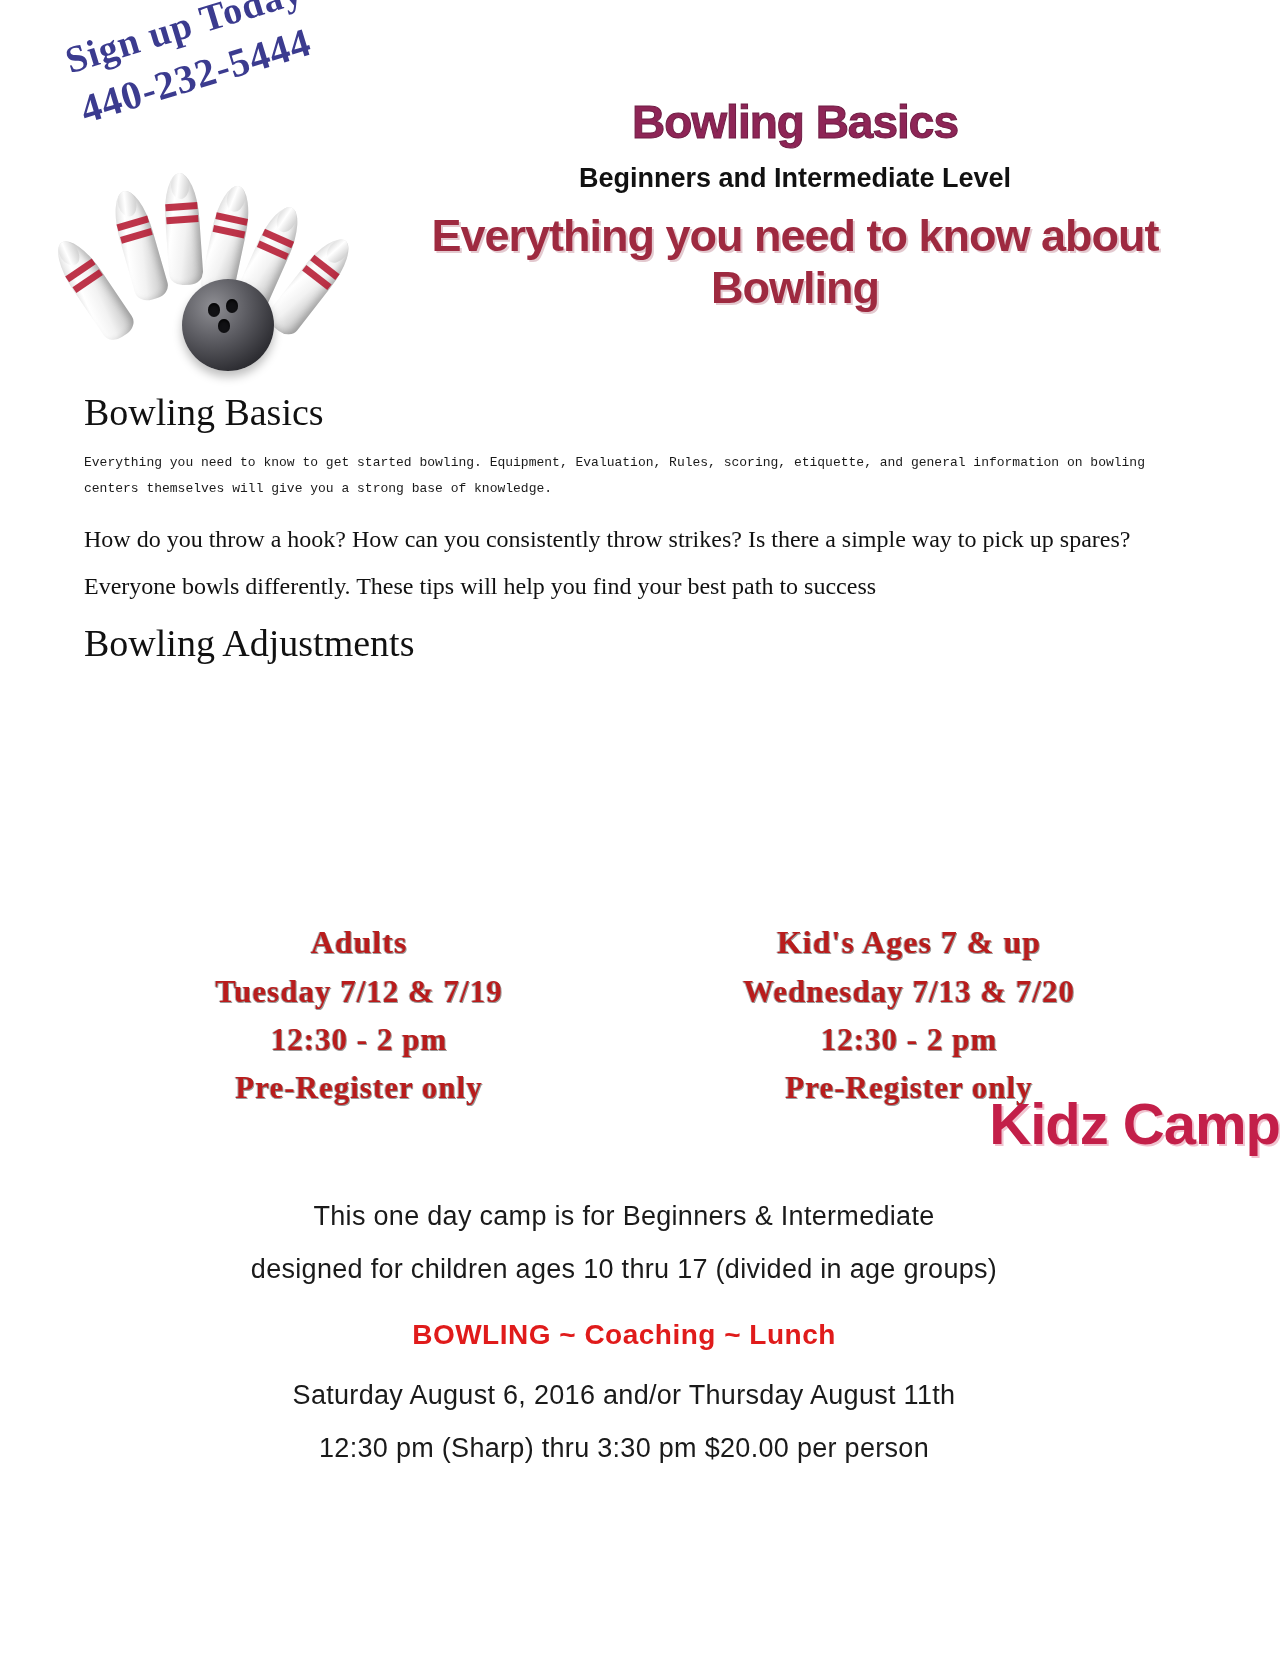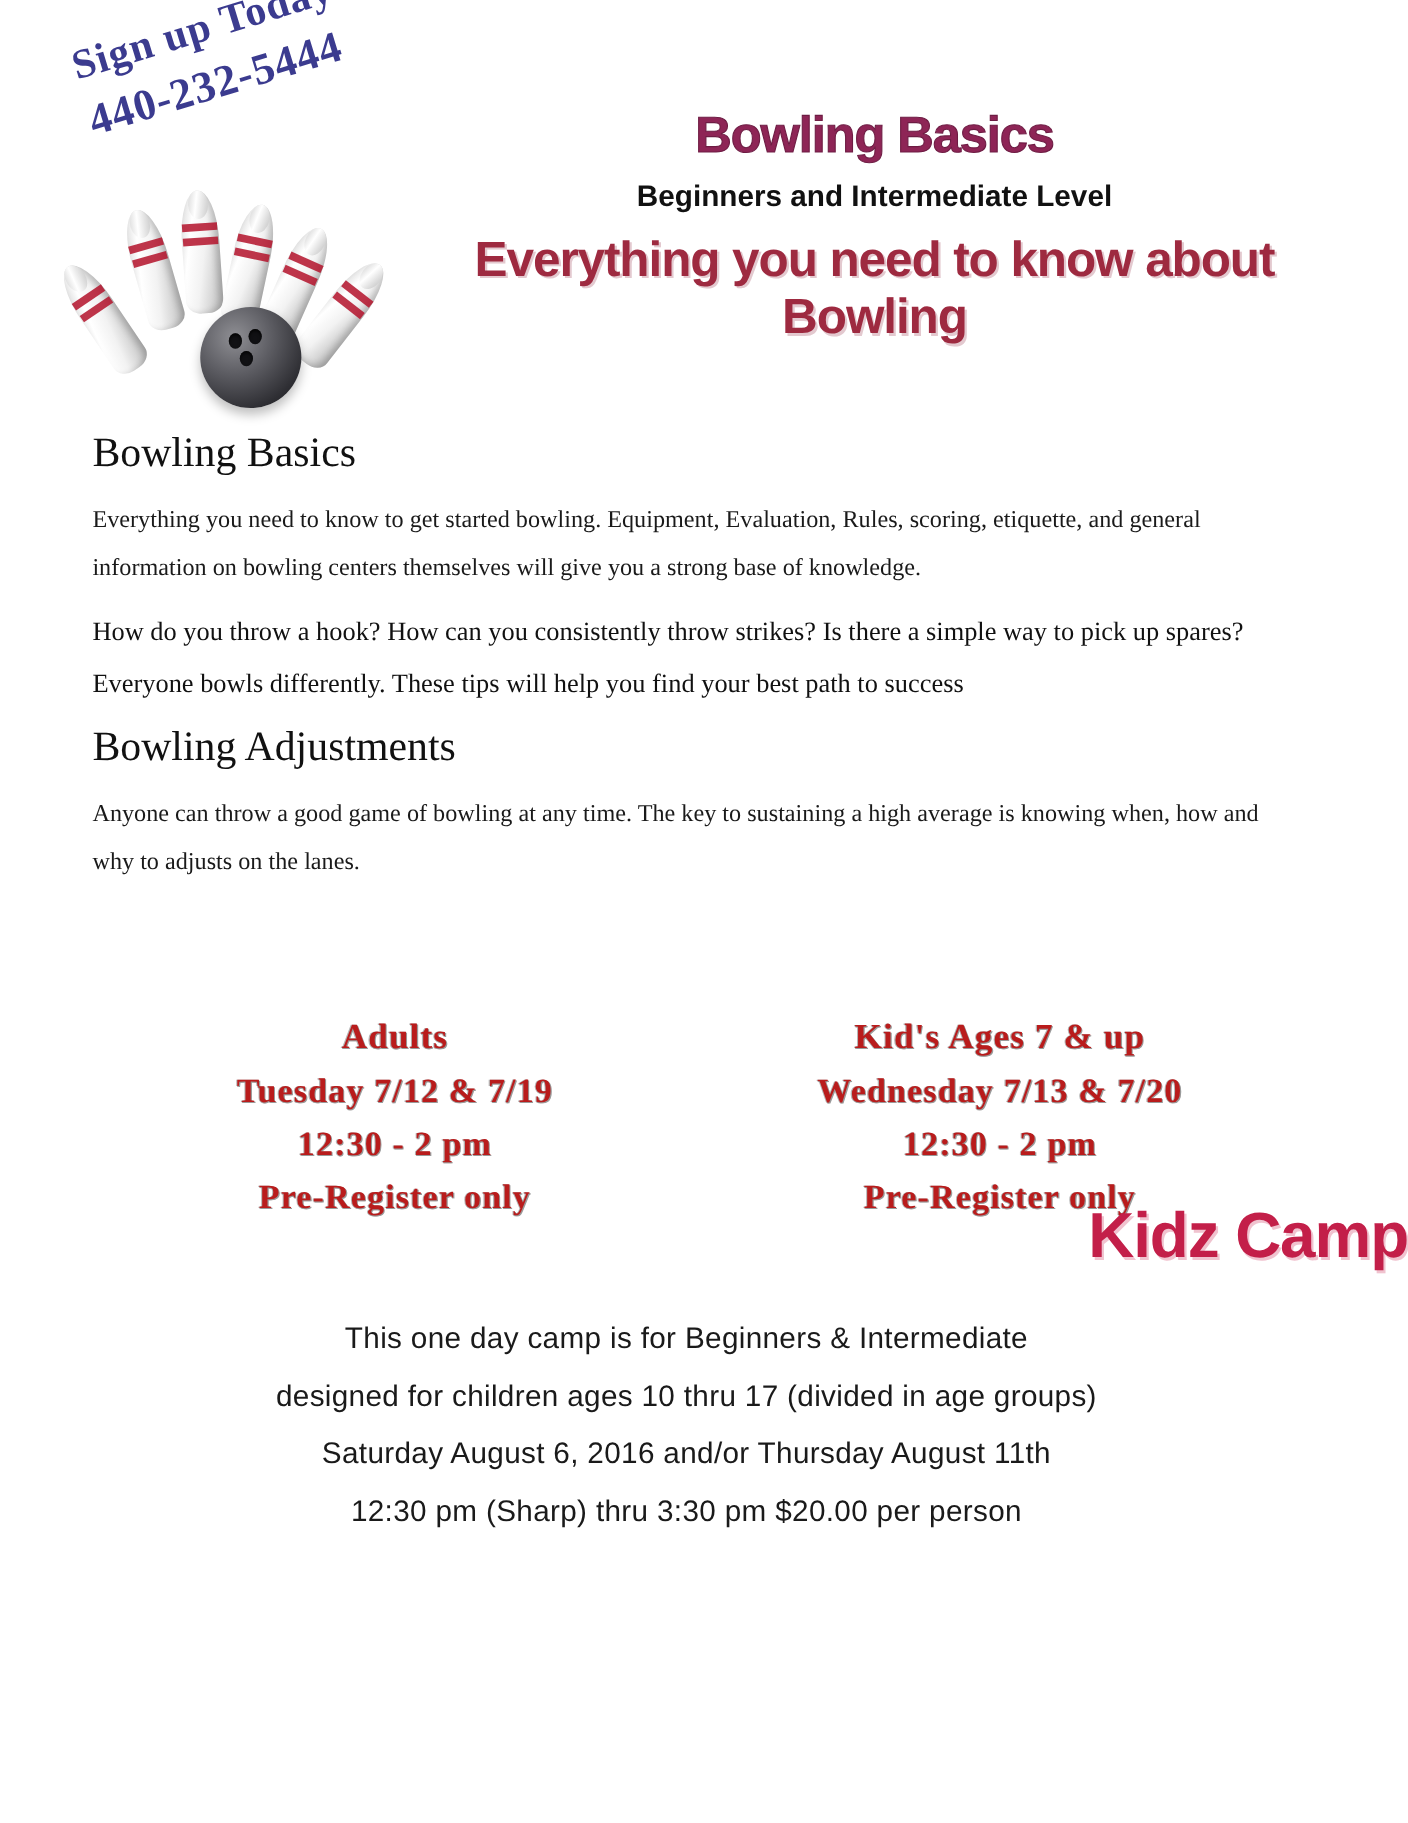--- a/index.html
+++ b/index.html
@@ -161,22 +161,22 @@
   }
   h2.sec-serif {
     font-family: "Liberation Serif", serif;
     font-weight: normal;
     font-size: 38px;
     color: #111;
     margin: 0 0 16px 0;
     line-height: 1.1;
   }
   p.sec-sans {
-    font-family: Liberation Serif, serif;
-    font-size: 22px;
+    font-family: Liberation Mono, monospace;
+    font-size: 13px;
     color: #1a1a1a;
     line-height: 2.0;
     margin: 0 0 14px 0;
   }
   p.sec-serif-body {
     font-family: "Liberation Serif", serif;
     font-size: 24px;
     color: #111;
     line-height: 1.95;
     margin: 0 0 14px 0;
@@ -291,21 +291,20 @@
   </div>
 
   <div class="body-wrap">
 
     <h2 class="sec-serif">Bowling Basics</h2>
     <p class="sec-sans">Everything you need to know to get started bowling. Equipment, Evaluation,  Rules, scoring, etiquette, and general information on bowling centers themselves will give you a strong base of knowledge.</p>
 
     <p class="sec-serif-body">How do you throw a hook? How can you consistently throw strikes? Is there a simple way to pick up spares? Everyone bowls differently. These tips will help you find your best path to success</p>
 
     <h2 class="sec-serif">Bowling Adjustments</h2>
-    <p class="sec-sans">Anyone can throw a good game of bowling at any time. The key to sustaining a high average is knowing when, how and why to adjusts on the lanes.</p>
   </div>
 
   <div class="schedule">
     <div class="sched-col">
       <div class="sched-line sched-head">Adults</div>
       <div class="sched-line">Tuesday 7/12 &amp; 7/19</div>
       <div class="sched-line">12:30 - 2 pm</div>
       <div class="sched-line">Pre-Register only</div>
     </div>
     <div class="sched-col">
@@ -313,17 +312,18 @@
       <div class="sched-line">Wednesday 7/13 &amp; 7/20</div>
       <div class="sched-line">12:30 - 2 pm</div>
       <div class="sched-line">Pre-Register only</div>
     </div>
   </div>
 
   <div class="kidz-title">Kidz Camp</div>
   <div class="kidz-body">
     <div class="kidz-line">This one day camp is for Beginners &amp; Intermediate</div>
     <div class="kidz-line">designed for children ages 10 thru 17 (divided in age groups)</div>
+    <div class="kidz-red">BOWLING ~ Coaching ~ Lunch</div>
     <div class="kidz-line">Saturday August 6, 2016 and/or  Thursday August 11th</div>
     <div class="kidz-line">12:30 pm (Sharp) thru 3:30 pm  $20.00 per person</div>
   </div>
 
 </div>
 
 </body></html>

